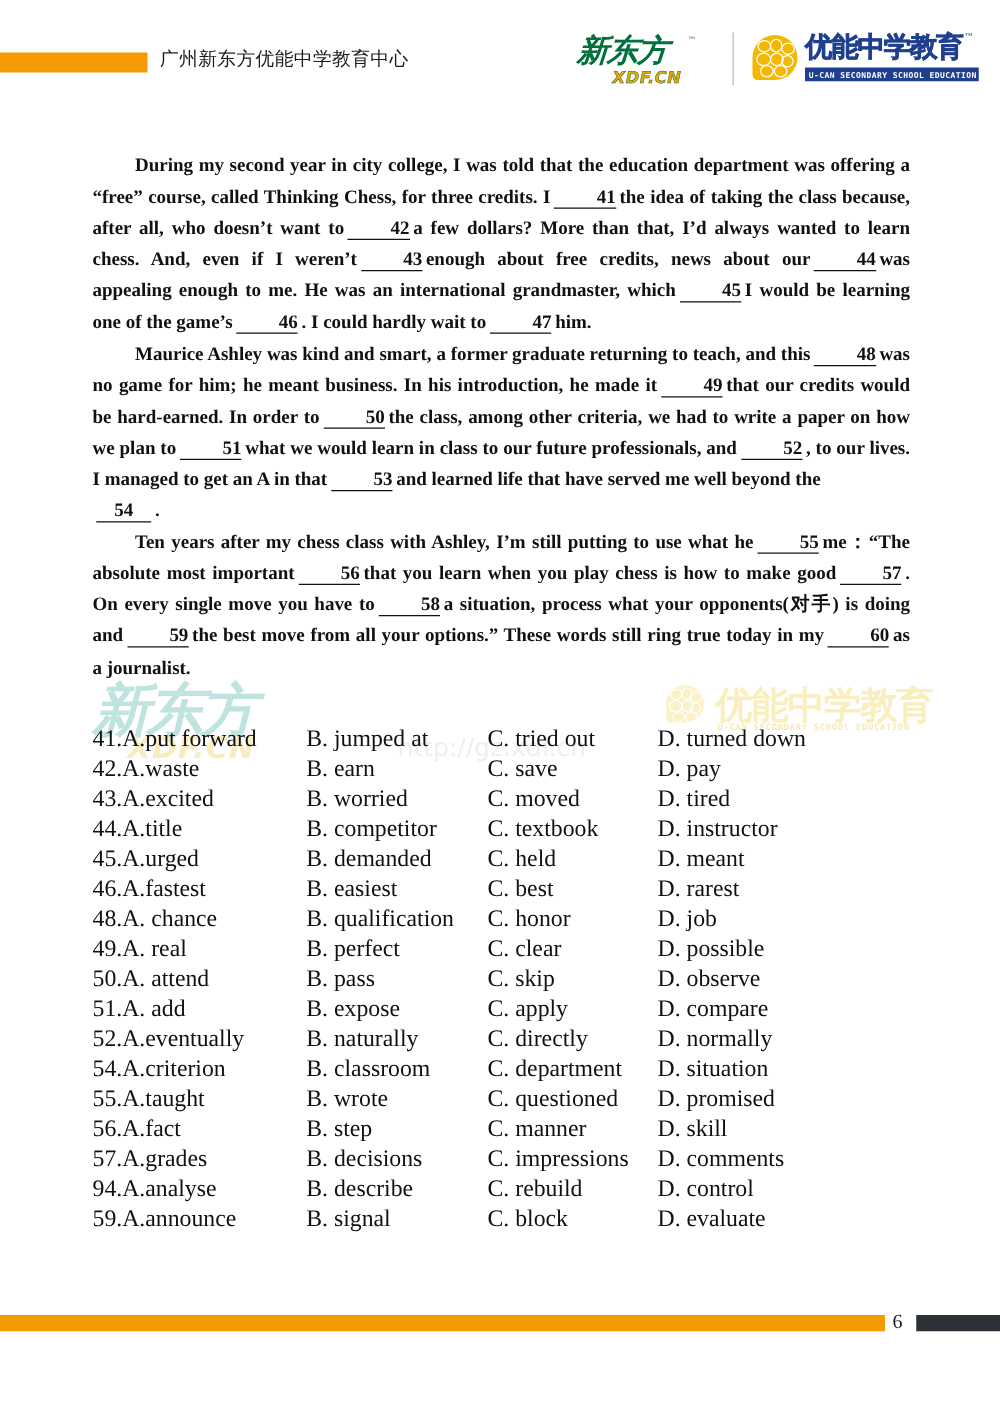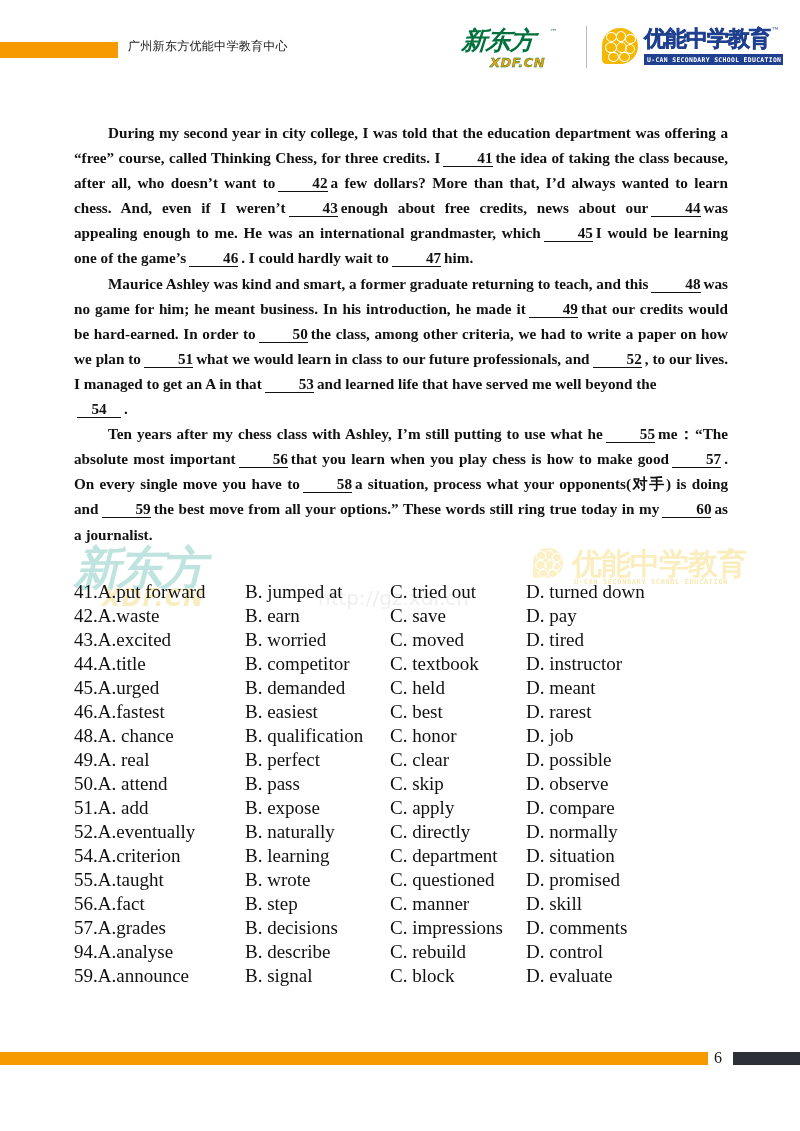--- a/index.html
+++ b/index.html
@@ -29,21 +29,21 @@
     top: 42px;
     width: 118px;
     height: 16px;
     background: #F59A00;
   }
   #header-title {
     position: absolute;
     left: 128px;
     top: 38px;
     font-family: "DejaVu Sans", "Liberation Sans", sans-serif;
-    font-size: 12px;
+    font-size: 15px;
     letter-spacing: 0.3px;
     color: #1a1a1a;
     white-space: nowrap;
   }
 
   
   #logo-xdf {
     position: absolute;
     left: 462px;
     top: 28px;
@@ -431,21 +431,21 @@
       <span class="opt-d">D. compare</span>
     </div>
   <div class="opt-row">
       <span class="opt-a"><span>52.</span><span>A.eventually</span></span>
       <span class="opt-b">B. naturally</span>
       <span class="opt-c">C. directly</span>
       <span class="opt-d">D. normally</span>
     </div>
   <div class="opt-row">
       <span class="opt-a"><span>54.</span><span>A.criterion</span></span>
-      <span class="opt-b">B. learning</span>
+      <span class="opt-b">B. classroom</span>
       <span class="opt-c">C. department</span>
       <span class="opt-d">D. situation</span>
     </div>
   <div class="opt-row">
       <span class="opt-a"><span>55.</span><span>A.taught</span></span>
       <span class="opt-b">B. wrote</span>
       <span class="opt-c">C. questioned</span>
       <span class="opt-d">D. promised</span>
     </div>
   <div class="opt-row">

